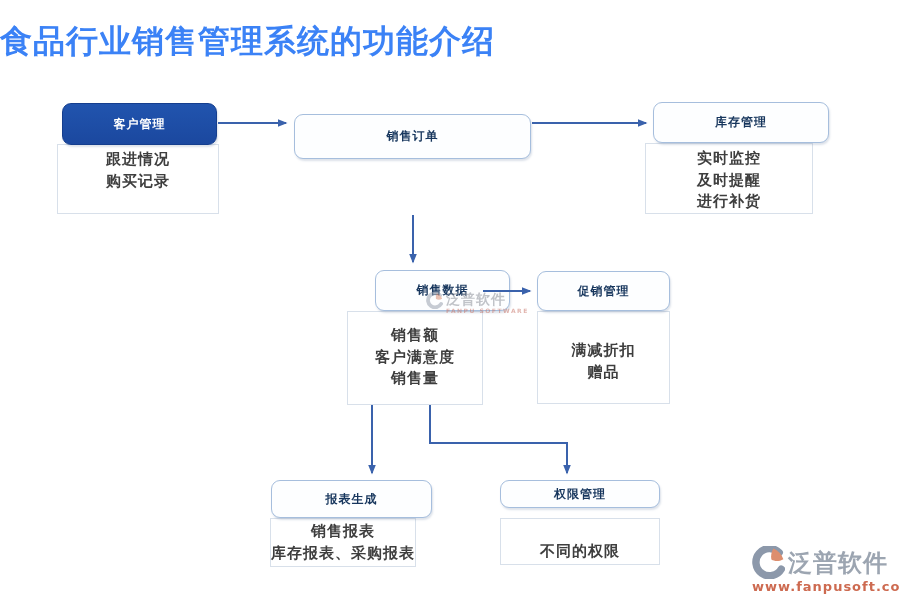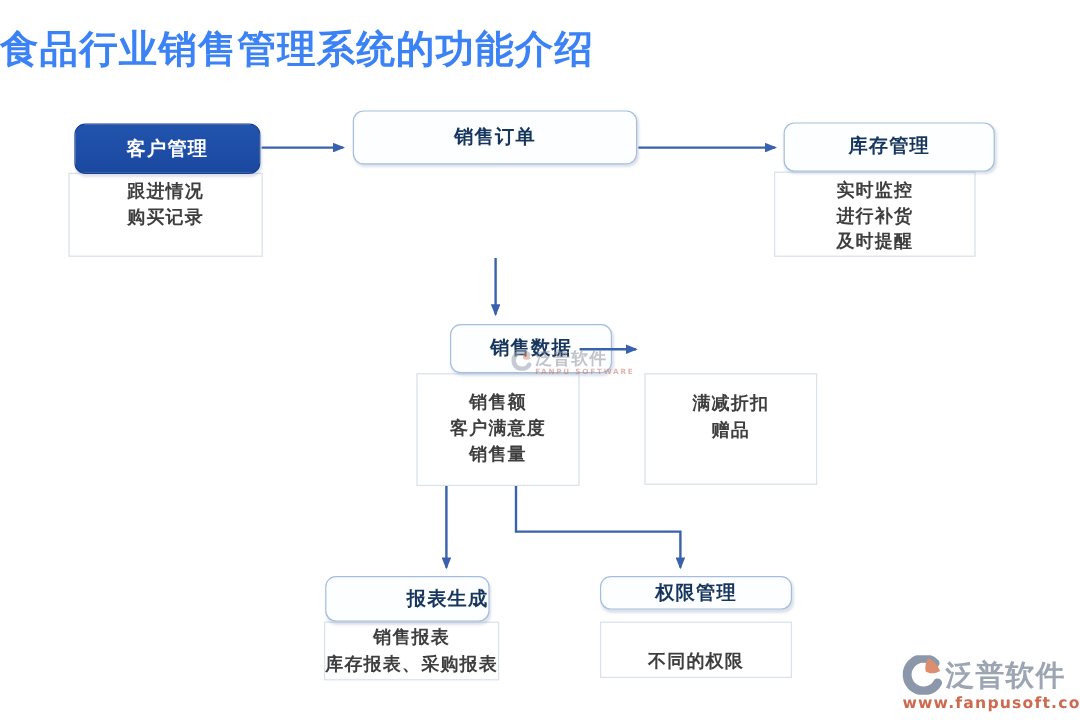--- a/index.html
+++ b/index.html
@@ -10,45 +10,45 @@
   }
   
   #page-title {
     position:absolute; left:0; top:20px; width:900px; text-align:left;
     font-size:32px; font-weight:900; color:#3b82f6; letter-spacing:1px;
   }
   
   .hdr {
     position:absolute; display:flex; align-items:center; justify-content:center;
     background:#fdfeff; border:1.5px solid #a6bedd; border-radius:9px;
-    color:#17365d; font-size:16px; font-weight:bold; letter-spacing:1px;
+    color:#17365d; font-size:12px; font-weight:bold; letter-spacing:1px;
     box-shadow:1px 2px 2px rgba(120,140,170,.25); z-index:3;
   }
   .hdr.filled {
     background:linear-gradient(#2154ae,#1b489f); border-color:#153e8e; color:#ffffff;
   }
   .bod {
     position:absolute; background:#ffffff; border:1px solid #d8e0ea;
     color:#3e3e3e; font-size:15px; font-weight:bold; text-align:center; z-index:2;
   }
   .bod .line { line-height:21.5px; letter-spacing:1px; }
   
   #customer-hdr   { left:62px;  top:103px; width:155px; height:42px; }
   #customer-bod   { left:57px;  top:144px; width:162px; height:70px; padding-top:4px; }
-  #order-hdr      { left:294px; top:92px; width:237px; height:45px; }
+  #order-hdr      { left:294px; top:114px; width:237px; height:45px; }
   #order-bod      { left:295px; top:145px; width:236px; height:70px; padding-top:13px; }
   #inventory-hdr  { left:653px; top:102px; width:176px; height:41px; }
   #inventory-bod  { left:645px; top:143px; width:168px; height:71px; padding-top:4px; }
   
   #sales-hdr      { left:347px; top:270px; width:135px; height:41px;margin-left:28px; }
   #sales-bod      { left:347px; top:311px; width:136px; height:94px; padding-top:13px; }
   #promotion-hdr  { left:537px; top:271px; width:133px; height:40px; }
-  #promotion-bod  { left:537px; top:311px; width:144px; height:93px; padding-top:14px; }
+  #promotion-bod  { left:537px; top:311px; width:133px; height:93px; padding-top:28px; }
   
-  #report-hdr     { left:271px; top:480px; width:137px; height:38px;justify-content:flex-end; }
+  #report-hdr     { left:271px; top:480px; width:161px; height:38px; }
   #report-bod     { left:270px; top:518px; width:146px; height:49px; padding-top:2px; }
   #permission-hdr { left:500px; top:480px; width:160px; height:28px; }
   #permission-bod { left:500px; top:518px; width:160px; height:47px; padding-top:22px; }
   
   #arrows { position:absolute; left:0; top:0; width:900px; height:600px; z-index:4; pointer-events:none; }
   
   #wm-center {
     position:absolute; left:426px; top:292px; z-index:5; opacity:.55;
     display:flex; align-items:flex-start; pointer-events:none;
   }
@@ -82,33 +82,36 @@
 
   <div class="hdr" id="order-hdr">
     <span>销售订单</span>
   </div>
 
   <div class="hdr" id="inventory-hdr">
     <span>库存管理</span>
   </div>
   <div class="bod" id="inventory-bod">
     <div class="line">实时监控</div>
+    <div class="line">及时提醒</div>
     <div class="line">进行补货</div>
-    <div class="line">及时提醒</div>
   </div>
 
   <div class="hdr" id="sales-hdr">
     <span>销售数据</span>
   </div>
   <div class="bod" id="sales-bod">
     <div class="line">销售额</div>
     <div class="line">客户满意度</div>
     <div class="line">销售量</div>
   </div>
 
+  <div class="hdr" id="promotion-hdr">
+    <span>促销管理</span>
+  </div>
   <div class="bod" id="promotion-bod">
     <div class="line">满减折扣</div>
     <div class="line">赠品</div>
   </div>
 
   <div class="hdr" id="report-hdr">
     <span>报表生成</span>
   </div>
   <div class="bod" id="report-bod">
     <div class="line">销售报表</div>

